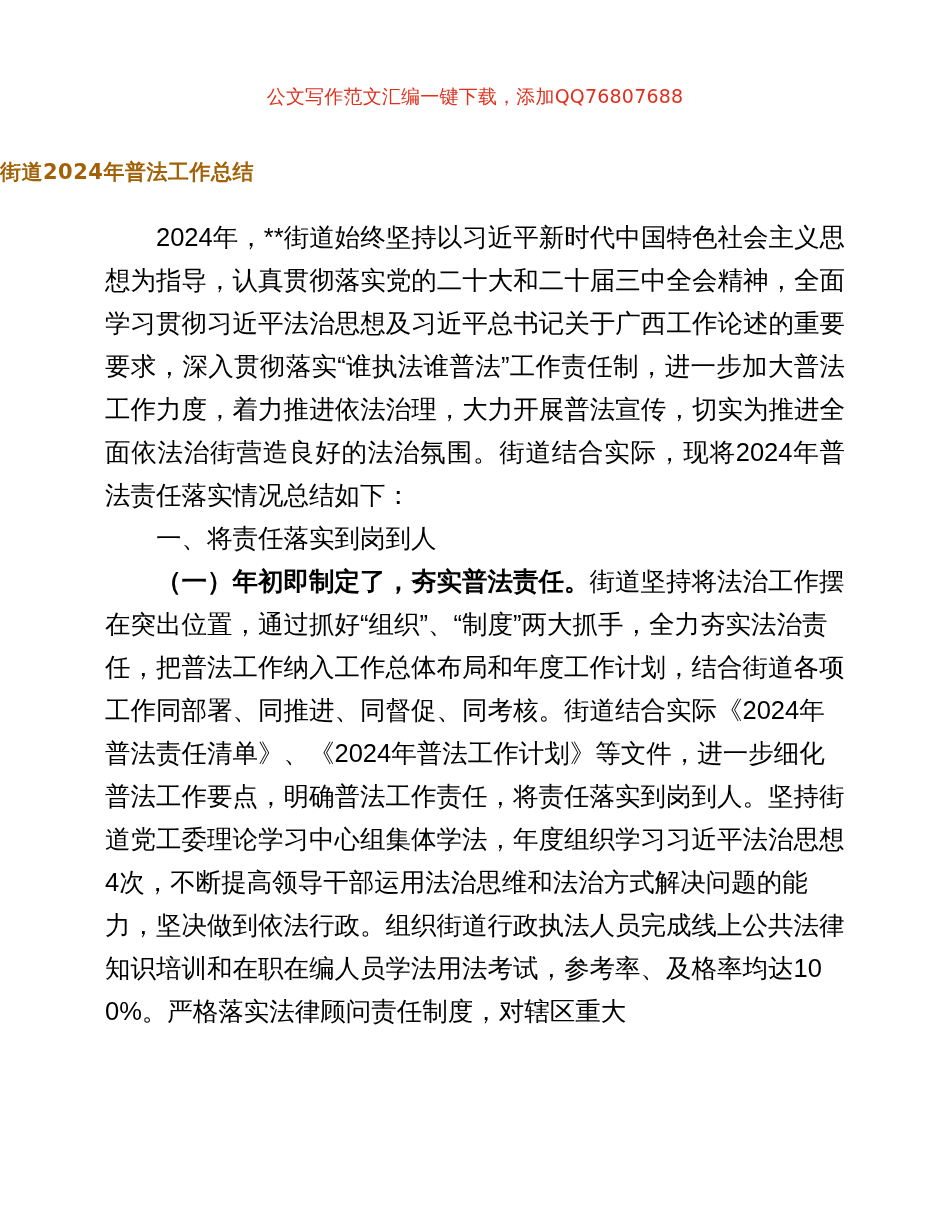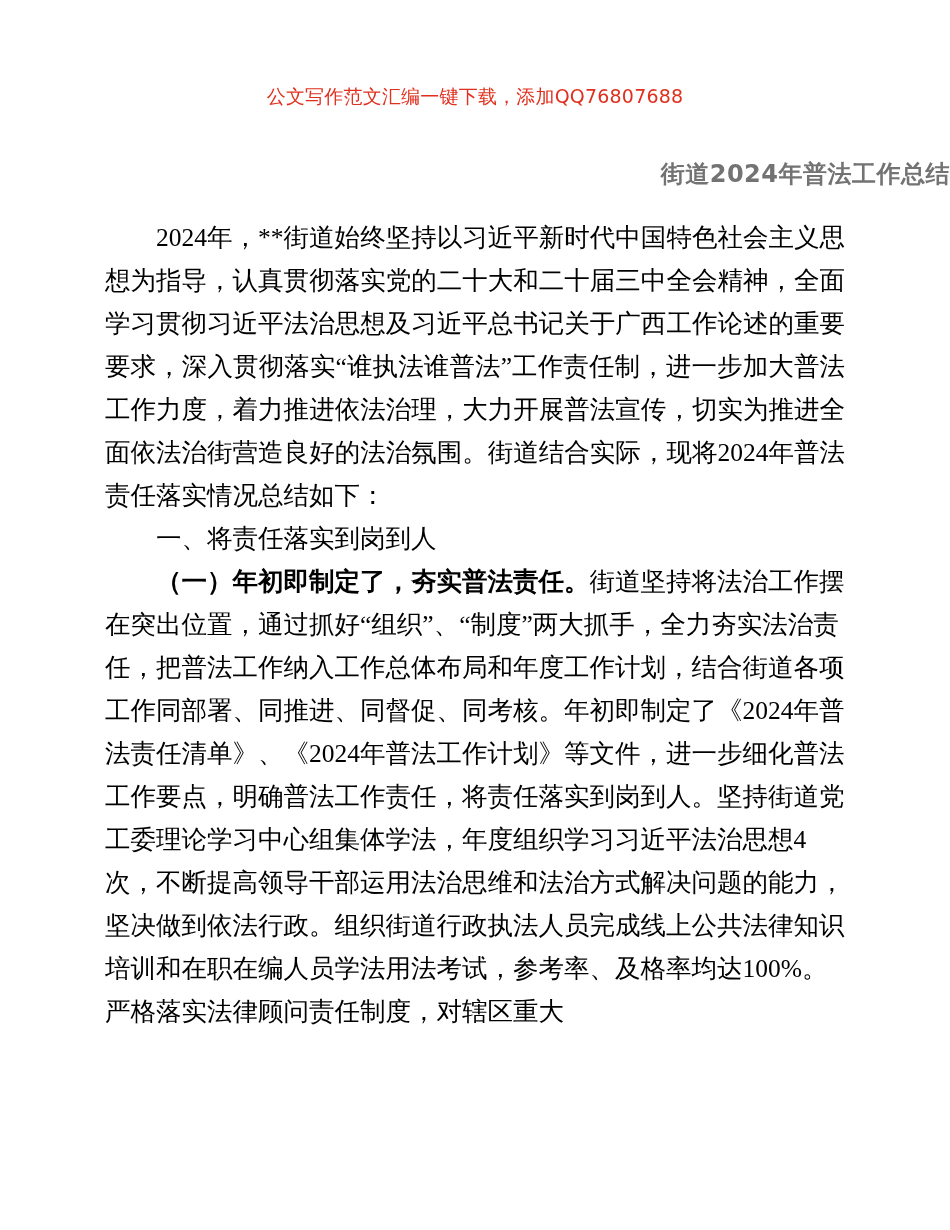--- a/index.html
+++ b/index.html
@@ -28,42 +28,42 @@
     font-size: 19px;
     font-family: "DejaVu Sans", "Liberation Sans", sans-serif;
     letter-spacing: 0.2px;
     white-space: nowrap;
   }
   .doc-title {
     position: absolute;
     top: 158px;
     left: 0;
     width: 950px;
-    text-align: right;
-    font-size: 24px;
+    text-align: left;
+    font-size: 21px;
     font-weight: bold;
-    color: #737373;
+    color: #a16207;
     letter-spacing: 0.5px;
     font-family: "DejaVu Sans", "Liberation Sans", sans-serif;
   }
   .body-block {
     position: absolute;
     top: 216px;
     left: 105px;
     width: 740px;
   }
   p.para {
     margin: 0;
     font-size: 25.5px;
     line-height: 43px;
     color: #000000;
     text-align: justify;
     text-justify: inter-ideograph;
     text-indent: 2em;
-    font-family: Liberation Serif, serif;
+    font-family: Liberation Sans, sans-serif;
     word-break: break-all;
   }
   p.para.last-line-left {
     text-align: left;
   }
   .b {
     font-weight: bold;
   }
 </style>
 </head>
@@ -74,17 +74,17 @@
   <div class="watermark">公文写作范文汇编一键下载，添加QQ76807688</div>
 
   <div class="doc-title">街道2024年普法工作总结</div>
 
   <div class="body-block">
 
     <p class="para">2024年，**街道始终坚持以习近平新时代中国特色社会主义思想为指导，认真贯彻落实党的二十大和二十届三中全会精神，全面学习贯彻习近平法治思想及习近平总书记关于广西工作论述的重要要求，深入贯彻落实“谁执法谁普法”工作责任制，进一步加大普法工作力度，着力推进依法治理，大力开展普法宣传，切实为推进全面依法治街营造良好的法治氛围。街道结合实际，现将2024年普法责任落实情况总结如下：</p>
 
     <p class="para">一、将责任落实到岗到人</p>
 
-    <p class="para last-line-left"><span class="b">（一）年初即制定了，夯实普法责任。</span><span>街道坚持将法治工作摆在突出位置，通过抓好“组织”、“制度”两大抓手，全力夯实法治责任，把普法工作纳入工作总体布局和年度工作计划，结合街道各项工作同部署、同推进、同督促、同考核。年初即制定了《2024年普法责任清单》、《2024年普法工作计划》等文件，进一步细化普法工作要点，明确普法工作责任，将责任落实到岗到人。坚持街道党工委理论学习中心组集体学法，年度组织学习习近平法治思想4次，不断提高领导干部运用法治思维和法治方式解决问题的能力，坚决做到依法行政。组织街道行政执法人员完成线上公共法律知识培训和在职在编人员学法用法考试，参考率、及格率均达100%。严格落实法律顾问责任制度，对辖区重大</span></p>
+    <p class="para last-line-left"><span class="b">（一）年初即制定了，夯实普法责任。</span><span>街道坚持将法治工作摆在突出位置，通过抓好“组织”、“制度”两大抓手，全力夯实法治责任，把普法工作纳入工作总体布局和年度工作计划，结合街道各项工作同部署、同推进、同督促、同考核。街道结合实际《2024年普法责任清单》、《2024年普法工作计划》等文件，进一步细化普法工作要点，明确普法工作责任，将责任落实到岗到人。坚持街道党工委理论学习中心组集体学法，年度组织学习习近平法治思想4次，不断提高领导干部运用法治思维和法治方式解决问题的能力，坚决做到依法行政。组织街道行政执法人员完成线上公共法律知识培训和在职在编人员学法用法考试，参考率、及格率均达100%。严格落实法律顾问责任制度，对辖区重大</span></p>
 
   </div>
 
 </div>
 
 </body></html>

